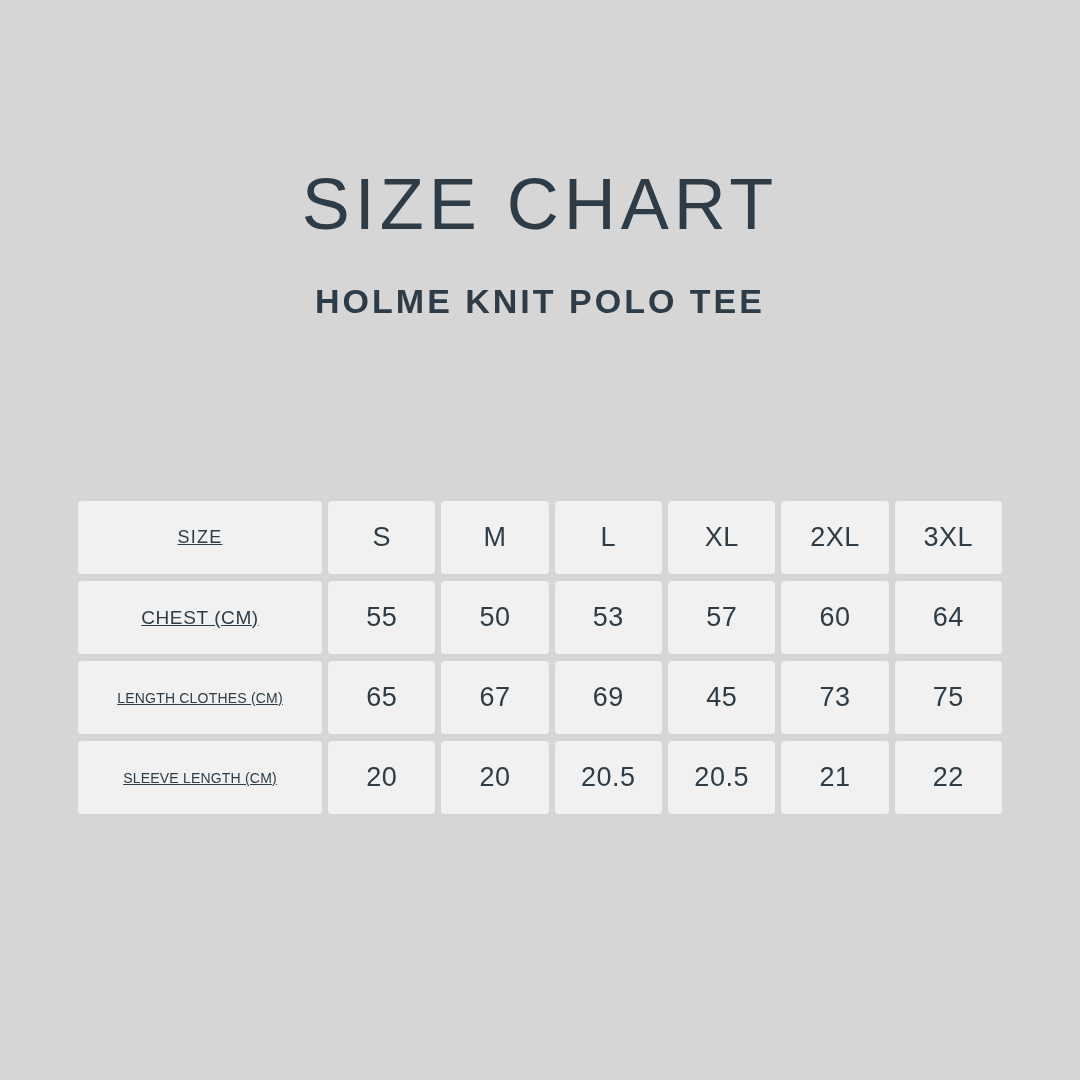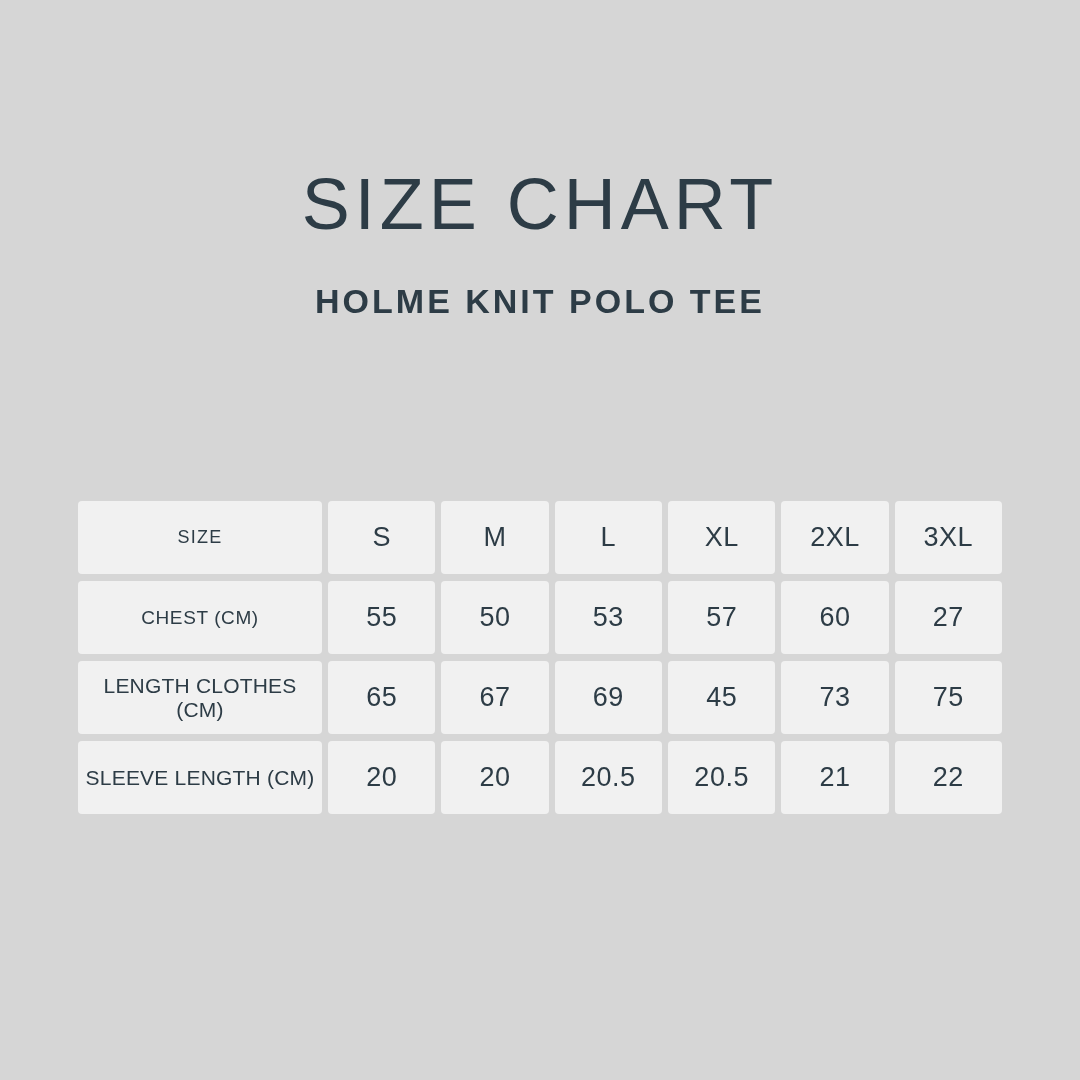--- a/index.html
+++ b/index.html
@@ -62,36 +62,37 @@
     vertical-align: middle;
     height: 49px;
     border-radius: 4px;
     color: #2d3c46;
   }
   td.label-cell {
     width: 236px;
     font-size: 19px;
     letter-spacing: 0.6px;
     padding: 12px 4px;
+    text-decoration: underline;
   }
   td.value-cell {
     font-size: 27px;
     letter-spacing: 0.5px;
   }
   tr.header-row td.label-cell {
     font-size: 18px;
     letter-spacing: 1.2px;
   }
   tr.header-row td.value-cell {
     font-size: 27px;
     letter-spacing: 0.5px;
   }
   tr.row-length td.label-cell,
   tr.row-sleeve td.label-cell {
-    font-size: 21px;
+    font-size: 14px;
     letter-spacing: 0.2px;
     margin-left: 14px;
   }
 </style>
 </head>
 <body>
 
 <div class="page">
 
   <div class="title">SIZE CHART</div>
@@ -109,21 +110,21 @@
           <td class="value-cell">2XL</td>
           <td class="value-cell">3XL</td>
         </tr>
         <tr class="row-chest">
           <td class="label-cell">CHEST (CM)</td>
           <td class="value-cell">55</td>
           <td class="value-cell">50</td>
           <td class="value-cell">53</td>
           <td class="value-cell">57</td>
           <td class="value-cell">60</td>
-          <td class="value-cell">27</td>
+          <td class="value-cell">64</td>
         </tr>
         <tr class="row-length">
           <td class="label-cell">LENGTH CLOTHES (CM)</td>
           <td class="value-cell">65</td>
           <td class="value-cell">67</td>
           <td class="value-cell">69</td>
           <td class="value-cell">45</td>
           <td class="value-cell">73</td>
           <td class="value-cell">75</td>
         </tr>

